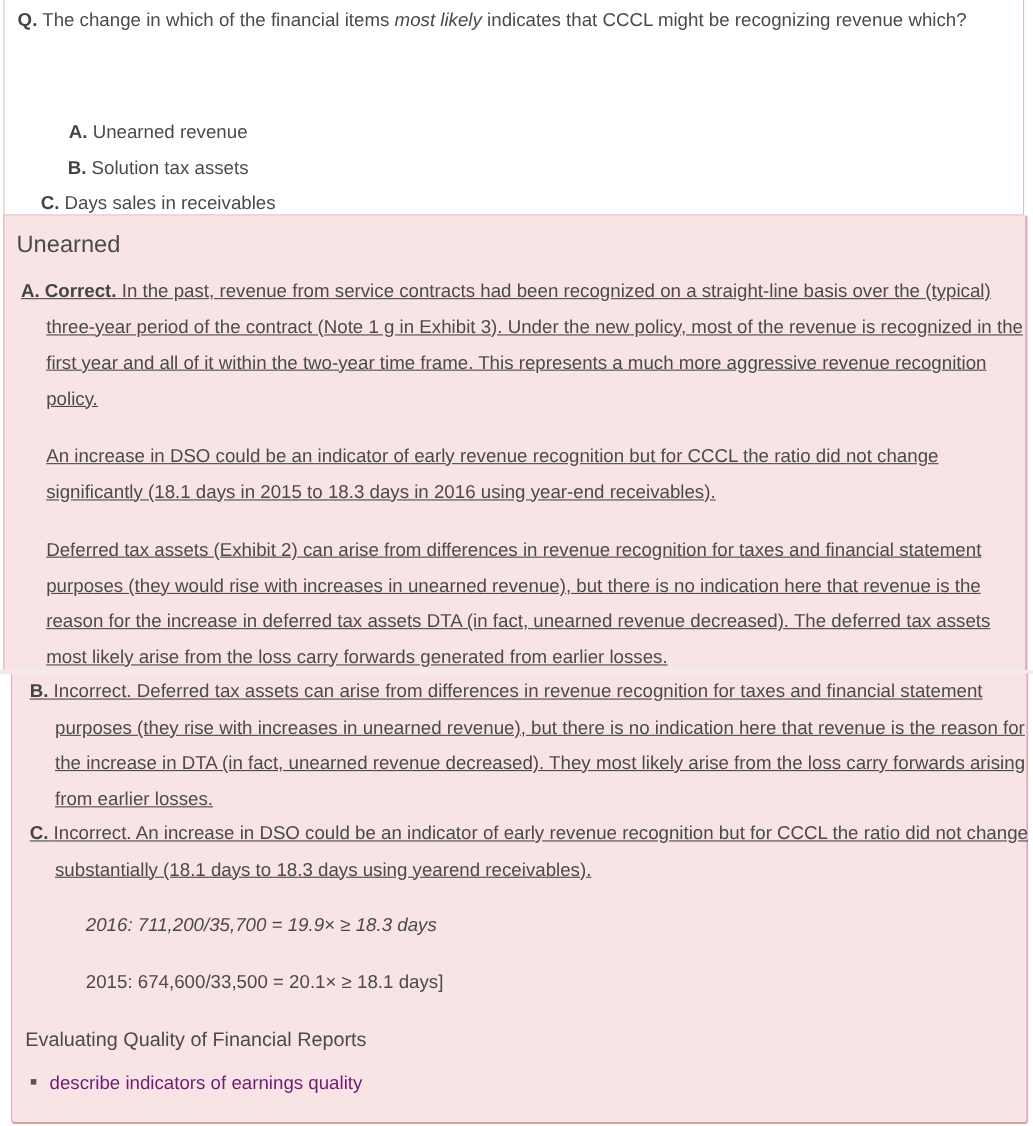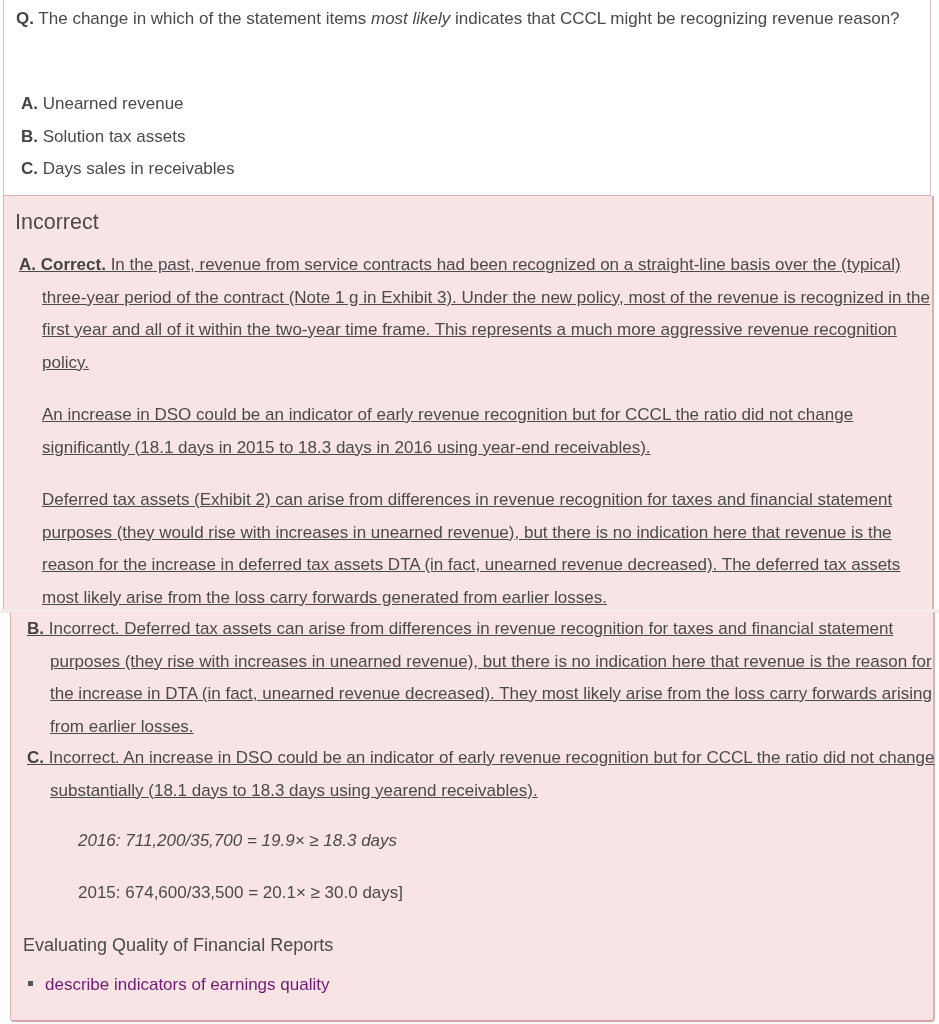--- a/index.html
+++ b/index.html
@@ -34,23 +34,24 @@
     width: 890px;
     line-height: 32px;
     color: #4a4a4a;
   }
   .q-text b { color: #444; }
   .q-text i { font-style: italic; }
   .options {
     position: absolute;
     left: 16px;
     top: 88px;
-    margin: 1px;
+    margin: 17px;
     padding: 0;
     list-style: none;
+    text-align: center;
   }
   .options li {
     line-height: 32.5px;
     color: #4a4a4a;
   }
   .options li b { color: #444; }
 
   .solution-top {
     position: absolute;
     left: 3px;
@@ -134,46 +135,46 @@
     margin-right: 12px;
     position: relative;
     top: -2px;
   }
 </style>
 </head>
 <body>
 
 <div class="question-panel">
   <div class="q-text">
-    <b>Q.</b><span> The change in which of the statement items </span><i>most likely</i><span> indicates that CCCL might be recognizing revenue reason?</span>
+    <b>Q.</b><span> The change in which of the financial items </span><i>most likely</i><span> indicates that CCCL might be recognizing revenue which?</span>
   </div>
   <ul class="options">
     <li><b>A.</b><span> Unearned revenue</span></li>
     <li><b>B.</b><span> Solution tax assets</span></li>
     <li><b>C.</b><span> Days sales in receivables</span></li>
   </ul>
 </div>
 
 <div class="solution-top">
-  <div class="sol-title">Incorrect</div>
+  <div class="sol-title">Unearned</div>
   <div class="para hang" style="left:15px; top:53px; width:895px;">
     <b>A.</b><b> Correct.</b><span> In the past, revenue from service contracts had been recognized on a straight-line basis over the (typical) three-year period of the contract (Note 1 g in Exhibit 3). Under the new policy, most of the revenue is recognized in the first year and all of it within the two-year time frame. This represents a much more aggressive revenue recognition policy.</span>
   </div>
   <div class="para" style="left:38px; top:203px; width:875px;">An increase in DSO could be an indicator of early revenue recognition but for CCCL the ratio did not change significantly (18.1 days in 2015 to 18.3 days in 2016 using year-end receivables).</div>
   <div class="para" style="left:38px; top:288px; width:875px;">Deferred tax assets (Exhibit 2) can arise from differences in revenue recognition for taxes and financial statement purposes (they would rise with increases in unearned revenue), but there is no indication here that revenue is the reason for the increase in deferred tax assets DTA (in fact, unearned revenue decreased). The deferred tax assets most likely arise from the loss carry forwards generated from earlier losses.</div>
 </div>
 
 <div class="seam"></div>
 
 <div class="solution-bottom">
   <div class="para hang" style="left:16px; top:1px; width:890px;">
     <b>B.</b><span> Incorrect. Deferred tax assets can arise from differences in revenue recognition for taxes and financial statement purposes (they rise with increases in unearned revenue), but there is no indication here that revenue is the reason for the increase in DTA (in fact, unearned revenue decreased). They most likely arise from the loss carry forwards arising from earlier losses.</span>
   </div>
   <div class="para hang" style="left:16px; top:130px; width:895px;">
     <b>C.</b><span> Incorrect. An increase in DSO could be an indicator of early revenue recognition but for CCCL the ratio did not change substantially (18.1 days to 18.3 days using yearend receivables).</span>
   </div>
   <div class="calc" style="left:67px; top:219px;font-style:italic;">2016: 711,200/35,700 = 19.9× ≥ 18.3 days</div>
-  <div class="calc" style="left:67px; top:271px;">2015: 674,600/33,500 = 20.1× ≥ 30.0 days]</div>
+  <div class="calc" style="left:67px; top:271px;">2015: 674,600/33,500 = 20.1× ≥ 18.1 days]</div>
   <div class="los-title">Evaluating Quality of Financial Reports</div>
   <ul class="los-list">
     <li><span class="bullet"></span><span>describe indicators of earnings quality</span></li>
   </ul>
 </div>
 
 </body></html>

